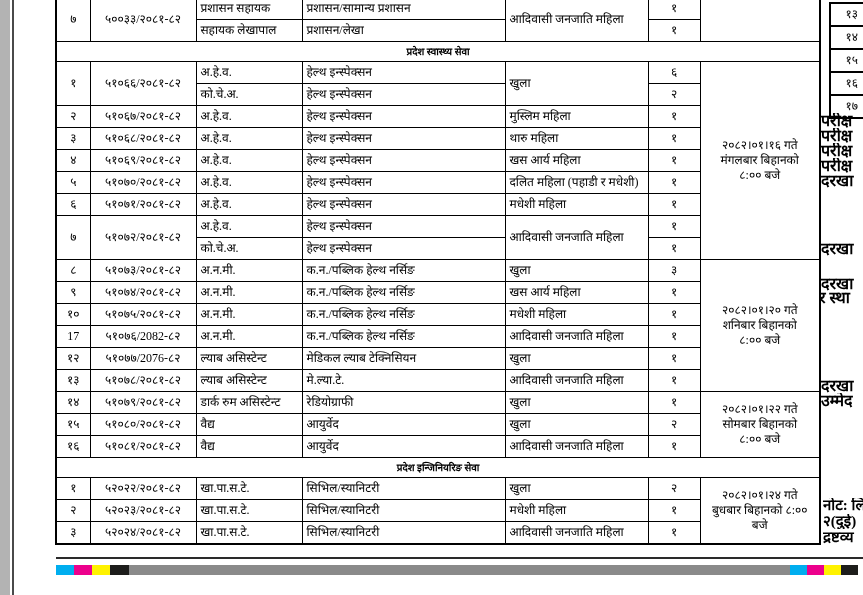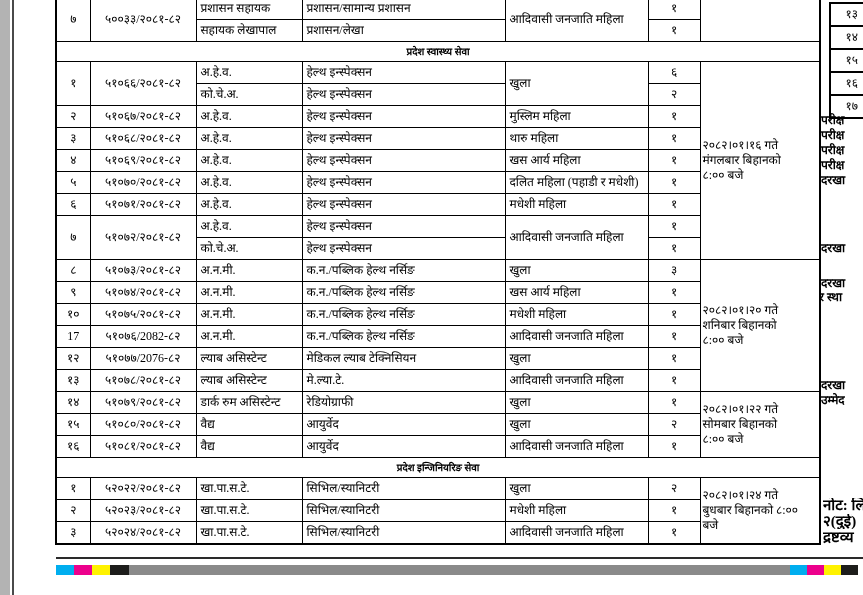--- a/index.html
+++ b/index.html
@@ -15,38 +15,38 @@
   .tbl-wrap{position:absolute;left:55px;top:-4px;}
   table{border-collapse:collapse;table-layout:fixed;width:764px;border:2px solid #000;}
   td{
     border:1px solid #000;height:21px;padding:0 4px;
     font-size:12px;line-height:1.15;white-space:nowrap;overflow:hidden;
     vertical-align:middle;
   }
   td.sn,td.cnt{text-align:center;padding:0 2px;}
   td.adv{text-align:center;padding:0 2px;}
   td.date{
-    white-space:pre-line;line-height:15px;font-size:12px;padding:0 2px;
+    text-align:center;white-space:pre-line;line-height:15px;font-size:12px;padding:0 2px;
   }
   tr.section td{
     height:19px;text-align:center;font-weight:bold;font-size:10px;padding:0;
   }
 
   
   .mini-tbl{
     position:absolute;left:829px;top:2px;width:34px;
     border-top:2px solid #000;border-left:2px solid #000;
   }
   .mini-row{
     height:21px;border-bottom:2px solid #000;
     font-size:12px;line-height:21px;text-align:right;padding-right:7px;
   }
   .frag{
     position:absolute;left:821px;width:42px;height:16px;overflow:hidden;
-    font-weight:bold;font-size:12px;line-height:15px;white-space:nowrap;
+    font-weight:bold;font-size:16px;line-height:15px;white-space:nowrap;
   }
   .frag.f7{left:819px;}
   .note-line{
     position:absolute;left:823px;width:40px;height:15px;overflow:hidden;
     font-weight:bold;font-size:15px;line-height:14px;white-space:nowrap;
   }
 
   
   .print-bar{position:absolute;left:56px;top:565px;height:10px;width:802px;font-size:0;}
   .print-bar span{display:inline-block;height:10px;vertical-align:top;}

